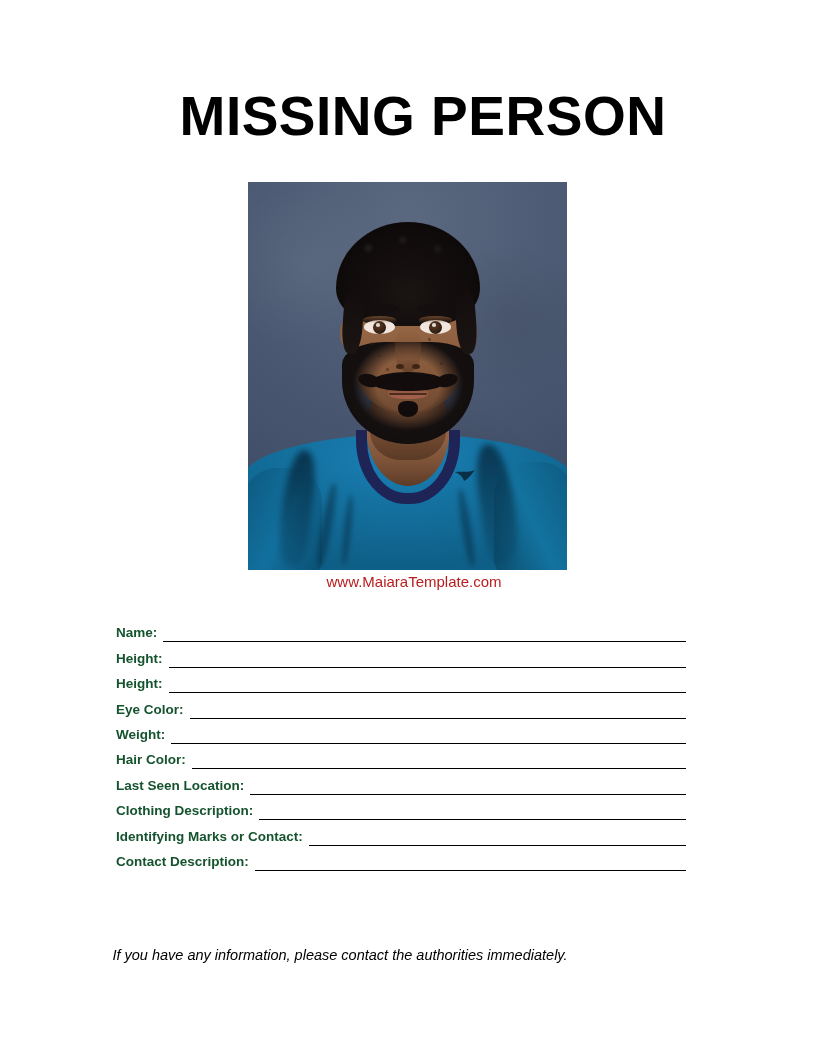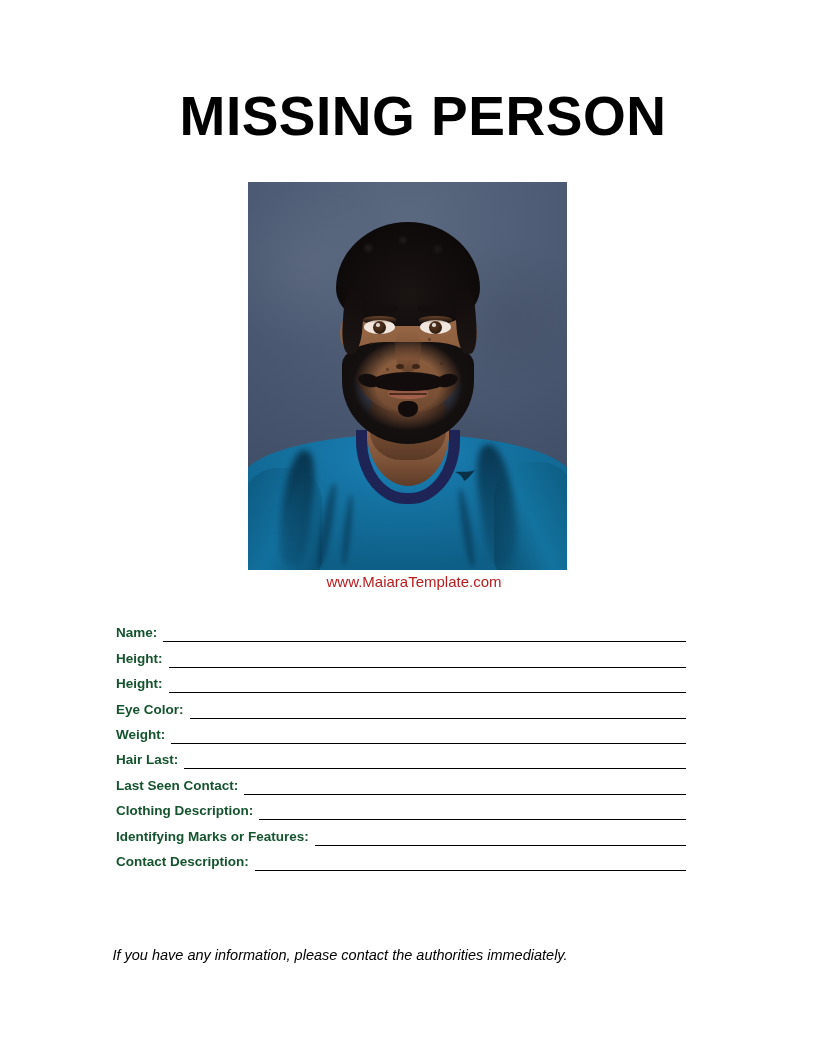--- a/index.html
+++ b/index.html
@@ -537,33 +537,33 @@
     </div>
     <div class="field-row">
       <span class="field-label">Eye Color:</span>
       <span class="field-rule"></span>
     </div>
     <div class="field-row">
       <span class="field-label">Weight:</span>
       <span class="field-rule"></span>
     </div>
     <div class="field-row">
-      <span class="field-label">Hair Last:</span>
-      <span class="field-rule"></span>
-    </div>
-    <div class="field-row">
-      <span class="field-label">Last Seen Contact:</span>
+      <span class="field-label">Hair Color:</span>
+      <span class="field-rule"></span>
+    </div>
+    <div class="field-row">
+      <span class="field-label">Last Seen Location:</span>
       <span class="field-rule"></span>
     </div>
     <div class="field-row">
       <span class="field-label">Clothing Description:</span>
       <span class="field-rule"></span>
     </div>
     <div class="field-row">
-      <span class="field-label">Identifying Marks or Features:</span>
+      <span class="field-label">Identifying Marks or Contact:</span>
       <span class="field-rule"></span>
     </div>
     <div class="field-row">
       <span class="field-label">Contact Description:</span>
       <span class="field-rule"></span>
     </div>
   </div>
 
   <div class="footer-note">If you have any information, please contact the authorities immediately.</div>
 

